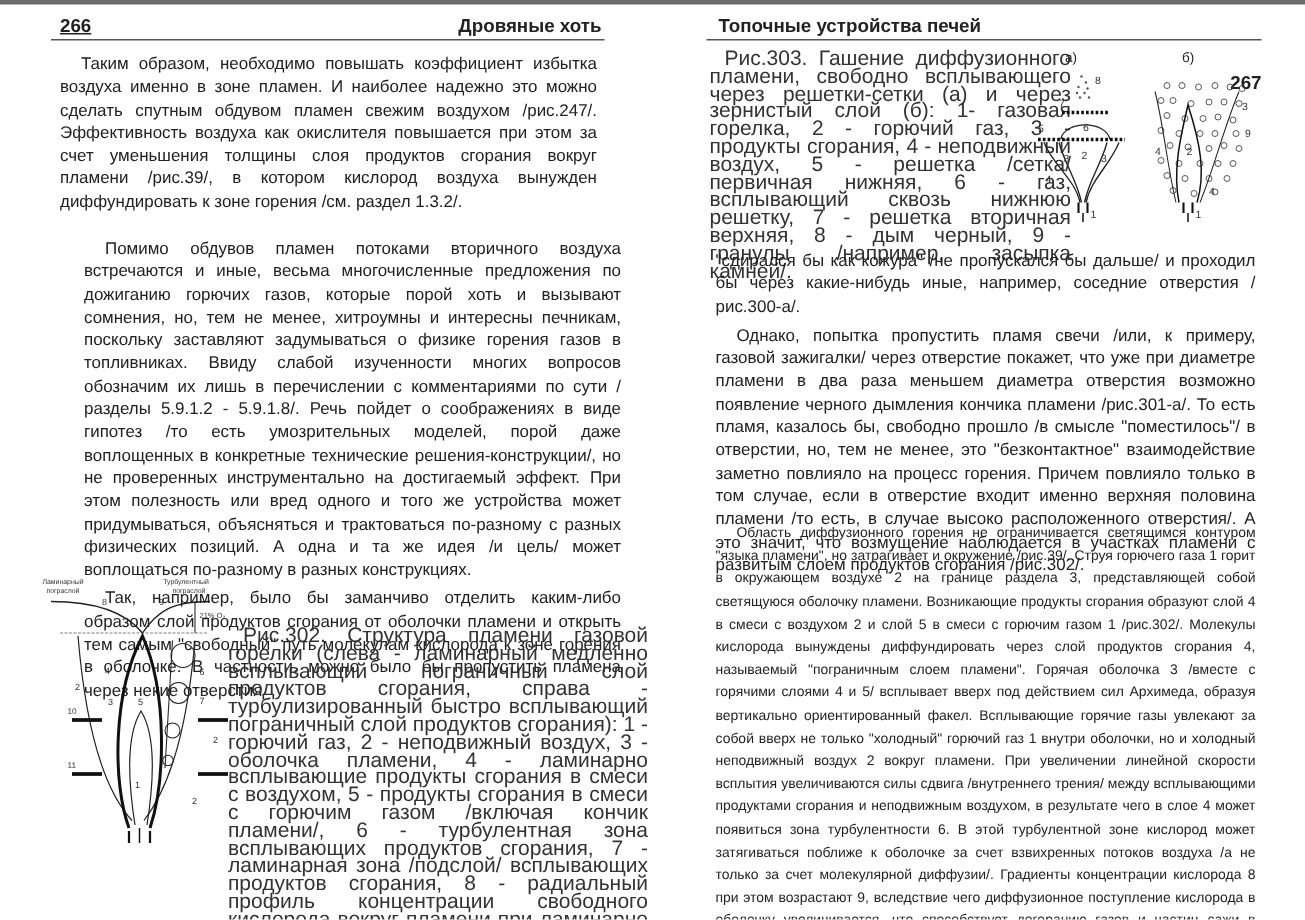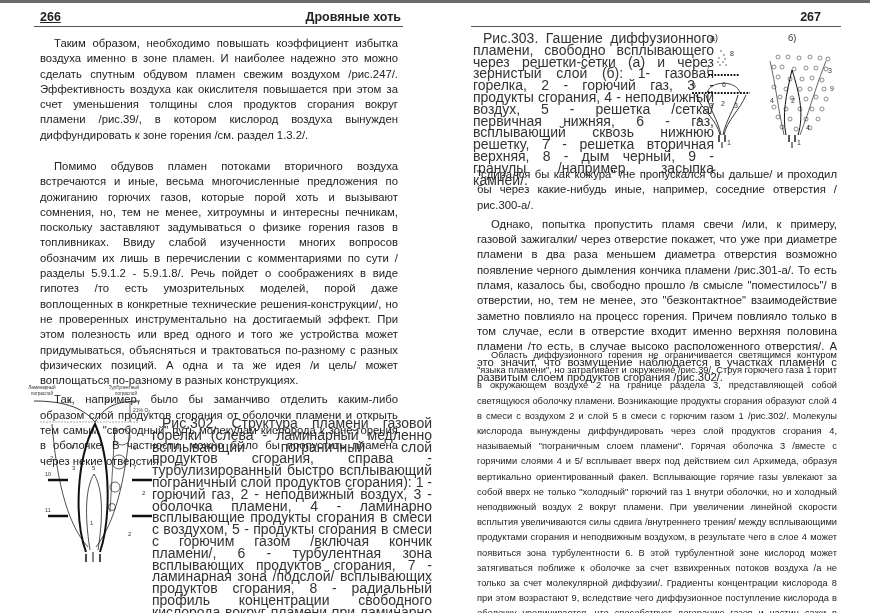--- a/index.html
+++ b/index.html
@@ -10,27 +10,27 @@
   .page.left { left:0; width:435px; }
   .page.right { left:435px; width:435px; }
   .runhead { position:absolute; top:10px; height:16px; border-bottom:1px solid #555;
              font-weight:bold; font-size:12.5px; color:#222; }
   .left .runhead { left:34px; width:369px; }
   .right .runhead { left:36px; width:370px; }
   .runhead .num { position:absolute; top:0; }
   .runhead .ttl { position:absolute; top:0; }
   .left .runhead .num { left:6px;text-decoration:underline; }
   .left .runhead .ttl { right:2px; }
-  .right .runhead .num { right:20px; }
+  .right .runhead .num { right:0;margin-top:38px; }
   .right .runhead .ttl { left:8px; }
   .body { position:absolute; font-size:11.3px; line-height:15.3px; text-align:justify; color:#222; }
   .body p { margin:4px; text-indent:14px; }
   .left .b1 { left:36px; top:32px; width:366px; }
   .left .h2 { position:absolute; left:48px; top:125px; font-weight:bold; font-size:11.8px; color:#222; }
-  .left .b2 { left:36px; top:155px; width:366px; }
+  .left .b2 { left:52px; top:155px; width:366px; }
   .cap { position:absolute; font-size:14px; line-height:11.8px; text-align:justify; color:#333; }
   .cap p { margin:0; text-indent:10px; }
   .left .cap302 { left:152px; top:418px; width:280px; }
   .right .cap303 { left:38px; top:33px; width:241px; }
   .right .b3 { left:38px; top:133px; width:238px; }
   .right .b4 { left:38px; top:163px; width:368px; }
   .right .b4 p.noind { text-indent:0; }
   .right .small { left:38px; top:344px; width:368px; font-size:9.3px; line-height:15.2px; }
   svg text { font-family:"Liberation Sans", sans-serif; }
   .fig302 { position:absolute; left:20px; top:382px; width:140px; height:180px; }
@@ -97,20 +97,21 @@
     <text x="25" y="130" font-size="5.5" fill="#333">11</text>
   </svg>
 
   <div class="cap cap302">
     <p>Рис.302. Структура пламени газовой горелки (слева - ламинарный медленно всплывающий пограничный слой продуктов сгорания, справа - турбулизированный быстро всплывающий пограничный слой продуктов сгорания): 1 - горючий газ, 2 - неподвижный воздух, 3 - оболочка пламени, 4 - ламинарно всплывающие продукты сгорания в смеси с воздухом, 5 - продукты сгорания в смеси с горючим газом /включая кончик пламени/, 6 - турбулентная зона всплывающих продуктов сгорания, 7 - ламинарная зона /подслой/ всплывающих продуктов сгорания, 8 - радиальный профиль концентрации свободного кислорода вокруг пламени при ламинарно всплывающих продуктах сгорания, 9 - радиальный профиль концентрации свободного кислорода вокруг пламени при турбулентно всплывающих продуктах сгорания, 10 - низкорасположенное отверстие, 11 - высокорасположенное отверстие.</p>
   </div>
 </div>
 
 <div class="page right">
   <div class="runhead">
+    <span class="ttl">Топочные устройства печей</span>
     <span class="num">267</span>
   </div>
 
   <div class="cap cap303">
     <p>Рис.303. Гашение диффузионного пламени, свободно всплывающего через решетки-сетки (а) и через зернистый слой (б): 1- газовая горелка, 2 - горючий газ, 3 - продукты сгорания, 4 - неподвижный воздух, 5 - решетка /сетка/ первичная нижняя, 6 - газ, всплывающий сквозь нижнюю решетку, 7 - решетка вторичная верхняя, 8 - дым черный, 9 - гранулы /например, засыпка камней/.</p>
   </div>
 
   <svg class="fig303" viewBox="0 0 190 150">
     <text x="28" y="16" font-size="9" fill="#222">а)</text>
     <text x="106" y="16" font-size="9" fill="#222">б)</text>

